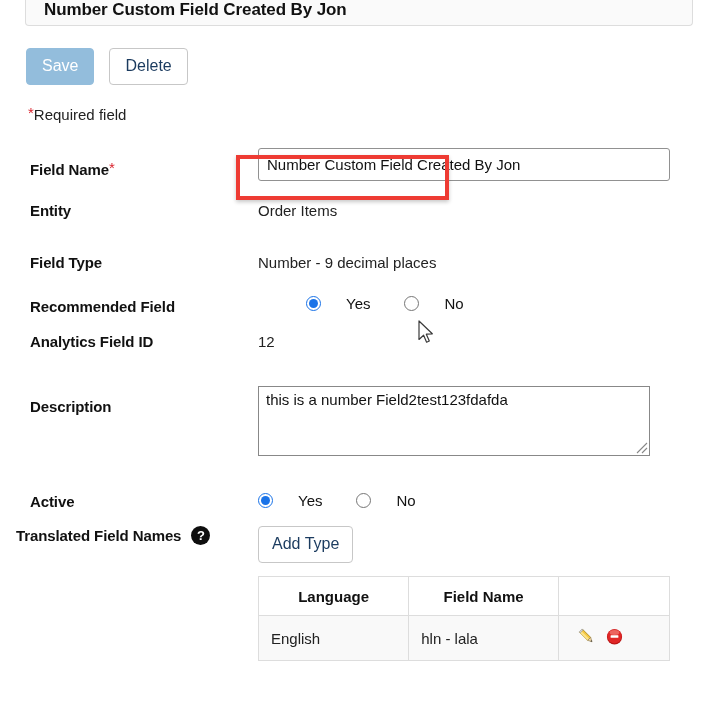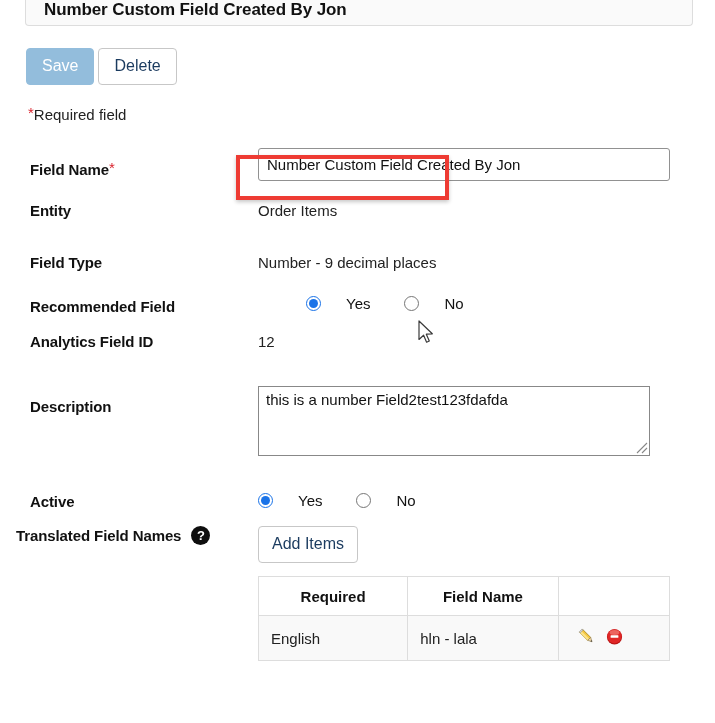--- a/index.html
+++ b/index.html
@@ -42,21 +42,21 @@
     letter-spacing: -0.1px;
     line-height: 19px;
   }
 
   
   .toolbar {
     position: absolute;
     left: 26px;
     top: 48px;
     display: flex;
-    gap: 4px;
+    gap: 15px;
     align-items: center;
   }
   .btn {
     box-sizing: border-box;
     font-family: "Liberation Sans", sans-serif;
     font-size: 16px;
     line-height: 1;
     padding: 9px 15px 10px 15px;
     border-radius: 4px;
     cursor: pointer;
@@ -404,26 +404,26 @@
       </div>
     </div>
   </div>
 
   <div class="row-translated">
     <div class="lbl-translated">
       <span class="lbl-text">Translated Field Names</span>
       <span class="help-icon">?</span>
     </div>
     <div class="translated-body">
-      <button class="btn-addname">Add Items</button>
+      <button class="btn-addname">Add Type</button>
 
       <table class="tbl">
         <thead>
           <tr>
-            <th class="col-lang">Required</th>
+            <th class="col-lang">Language</th>
             <th class="col-name">Field Name</th>
             <th class="col-actions"></th>
           </tr>
         </thead>
         <tbody>
           <tr>
             <td>English</td>
             <td>hln - lala</td>
             <td class="cell-actions">
               <span class="icon-btn">

